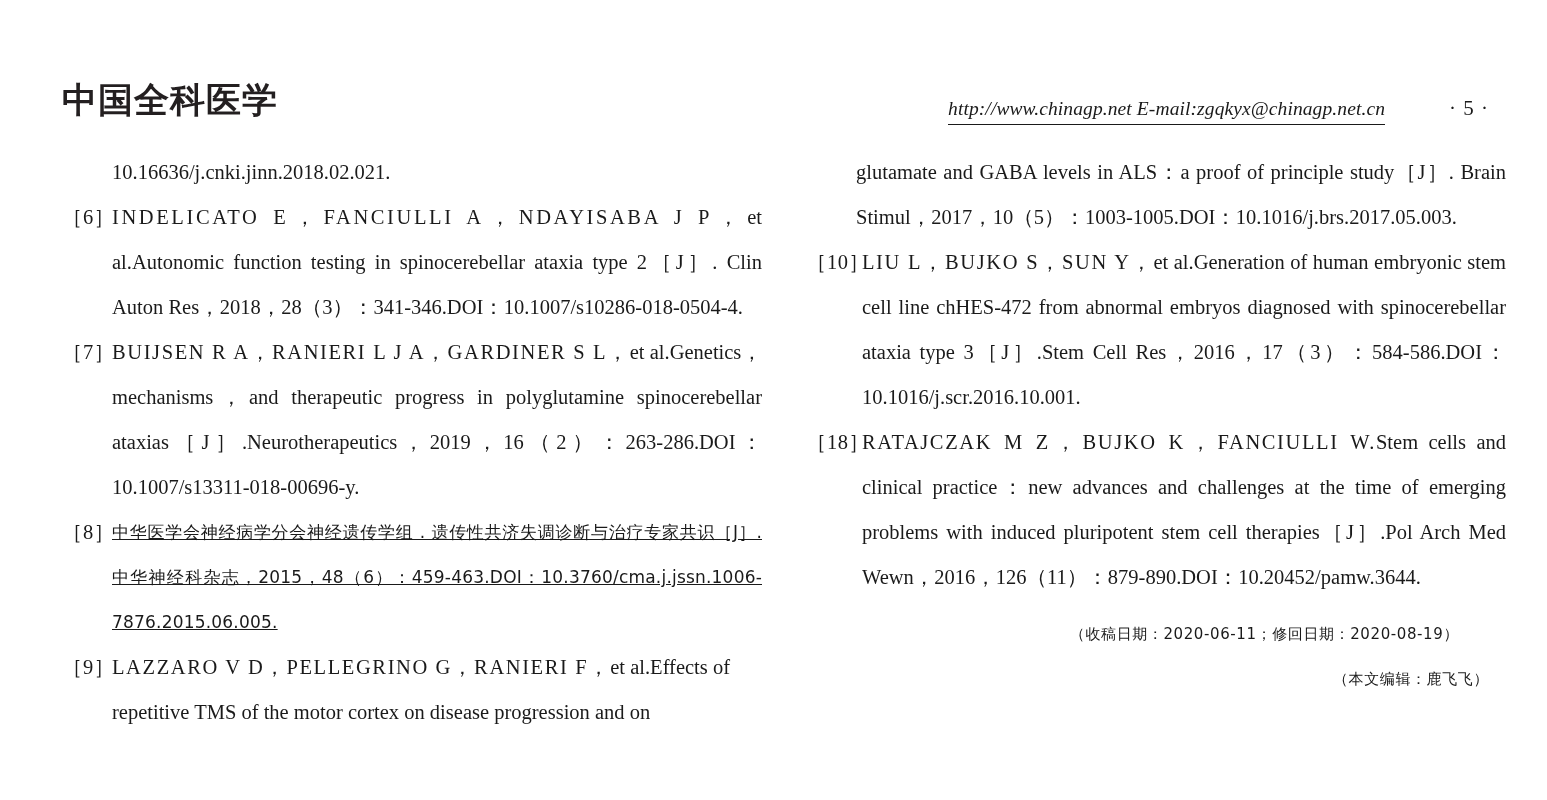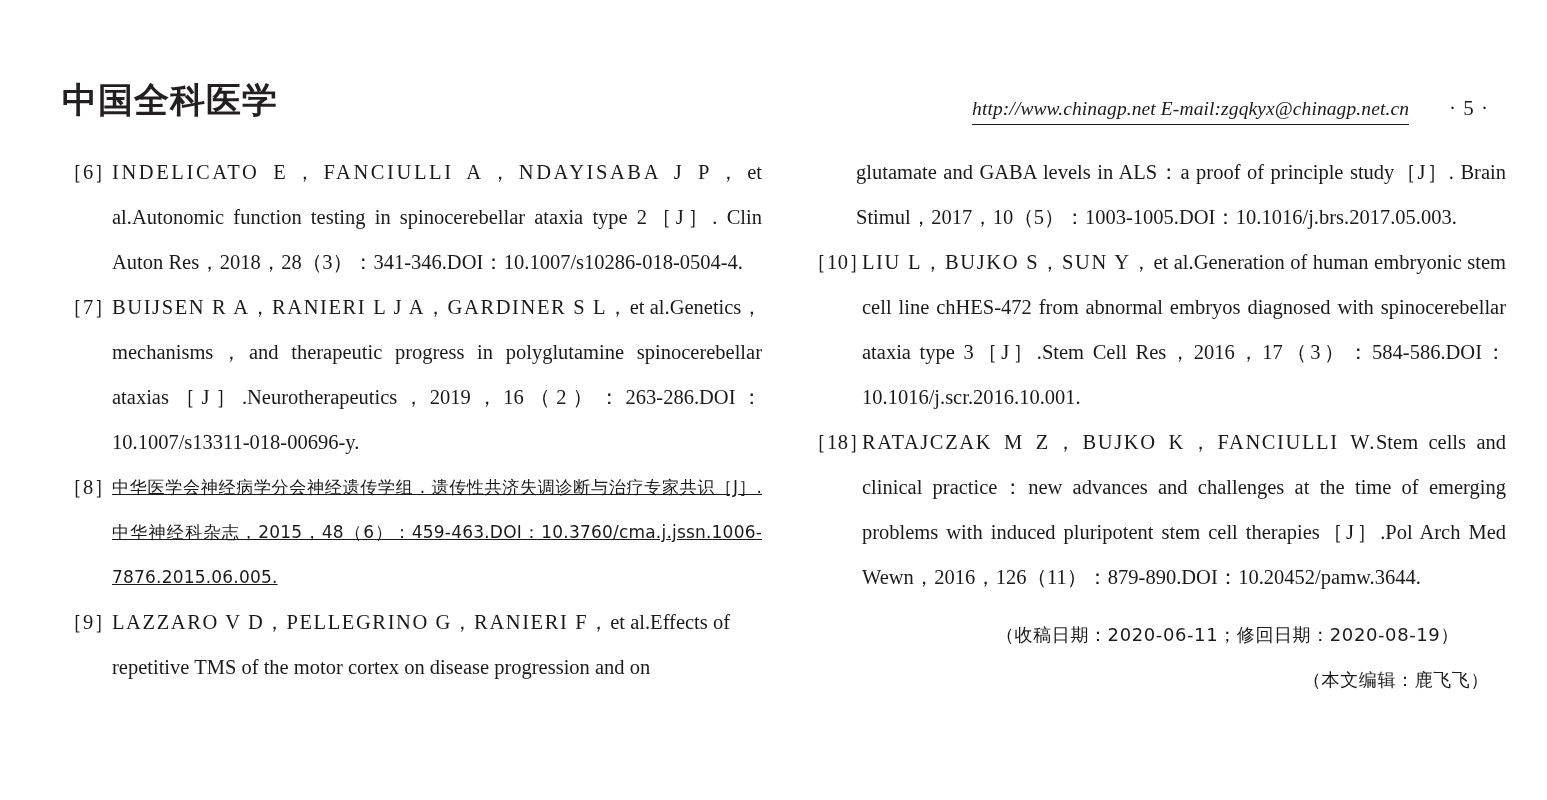--- a/index.html
+++ b/index.html
@@ -35,21 +35,21 @@
     letter-spacing: 1px;
     line-height: 1;
     color: #231f20;
   }
   .header-right {
     position: absolute;
     right: 58px;
     top: 96px;
     display: flex;
     align-items: baseline;
-    gap: 40px;
+    gap: 64px;
     white-space: nowrap;
   }
   .header-link {
     font-style: italic;
     font-size: 19.5px;
     letter-spacing: 0.1px;
     border-bottom: 1.4px solid #1a1a1a;
     padding-bottom: 4px;
     color: #1a1a1a;
     text-decoration: none;
@@ -129,21 +129,21 @@
   
   .footnotes {
     position: absolute;
     right: 58px;
     top: 612px;
     width: 700px;
     text-align: right;
   }
   .footnote-line {
     font-family: "DejaVu Sans", "Liberation Sans", sans-serif;
-    font-size: 18px;
+    font-size: 15px;
     line-height: 45px;
     letter-spacing: 0.6px;
     white-space: nowrap;
   }
   .footnote-line.first { padding-right: 30px; }
 </style>
 </head>
 <body>
 
 <div class="page-header">
@@ -152,20 +152,21 @@
     <span class="header-link">http://www.chinagp.net E-mail:zgqkyx@chinagp.net.cn</span>
     <span class="page-number">· 5 ·</span>
   </div>
 </div>
 
 <div class="columns">
 
   <div class="column column-left">
     <div class="ref-list">
 
+      <p class="ref-cont tight">10.16636/j.cnki.jinn.2018.02.021.</p>
 
       <p class="ref-item">
         <span class="ref-num">［6］</span>
         <span class="ref-body"><span class="au au-wide">INDELICATO E，FANCIULLI A，NDAYISABA J P，</span><span>et al.Autonomic function testing in spinocerebellar ataxia type 2［J］. Clin Auton Res，2018，28（3）：341-346.DOI：10.1007/s10286-018-0504-4.</span></span>
       </p>
 
       <p class="ref-item">
         <span class="ref-num">［7］</span>
         <span class="ref-body"><span class="au">BUIJSEN R A，RANIERI L J A，GARDINER S L，</span><span>et al.Genetics，mechanisms，and therapeutic progress in polyglutamine spinocerebellar ataxias［J］.Neurotherapeutics，2019，16（2）：263-286.DOI：10.1007/s13311-018-00696-y.</span></span>
       </p>

